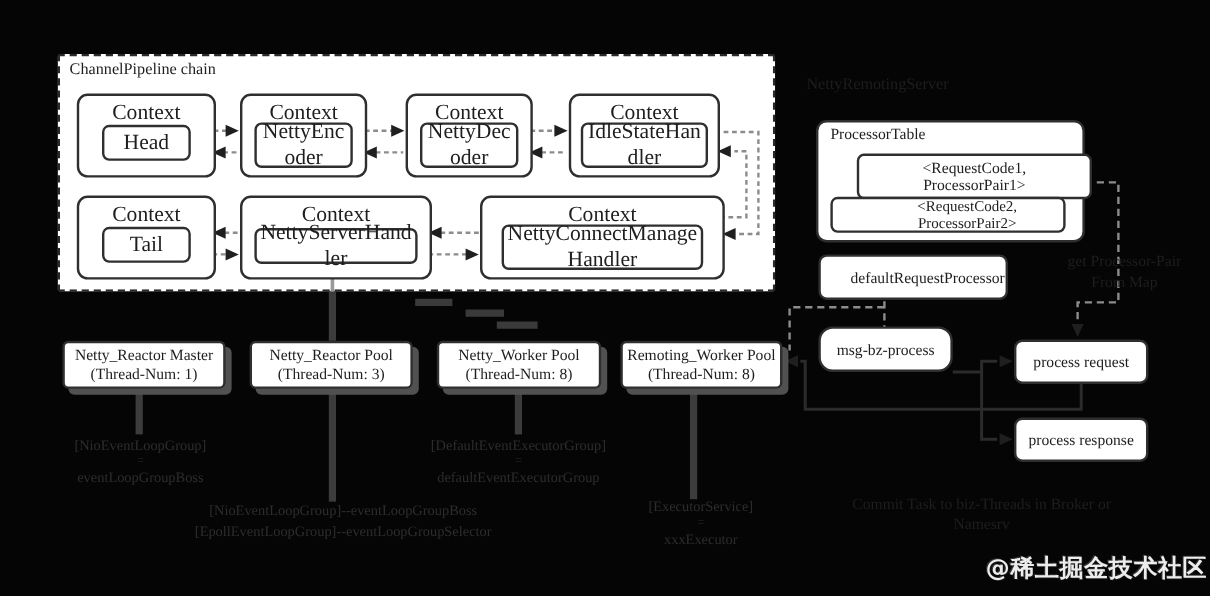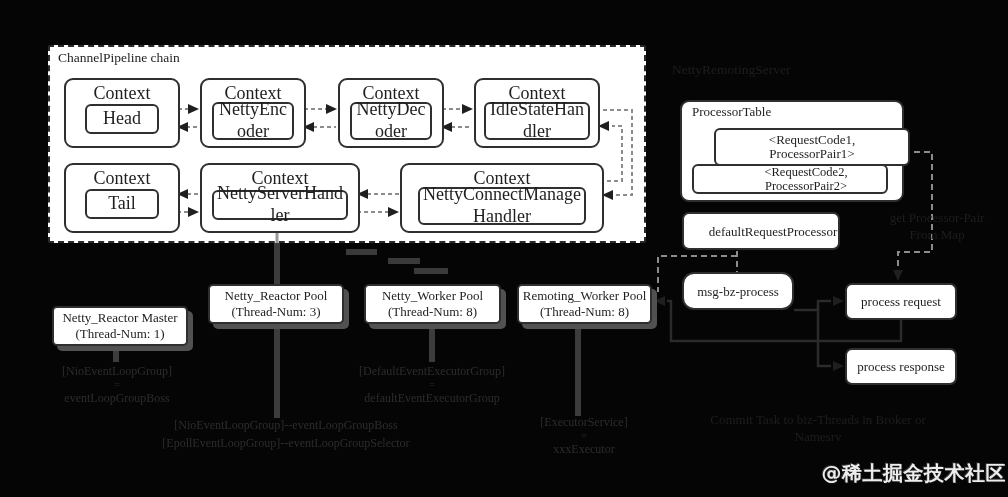--- a/index.html
+++ b/index.html
@@ -80,21 +80,21 @@
 </div>
 <div class="ctx" style="left:200px;top:163px;width:156px;height:66px;">
   <div class="ctx-title">Context</div>
   <div class="inner" style="top:25px;width:136px;height:30px;">NettyServerHandler</div>
 </div>
 <div class="ctx" style="left:400px;top:163px;width:200px;height:66px;">
   <div class="ctx-title">Context</div>
   <div class="inner" style="top:22px;width:168px;height:38px;">NettyConnectManageHandler</div>
 </div>
 
-<div class="pool" style="left:52px;width:136px;margin-top:22px;">
+<div class="pool" style="left:52px;width:136px;">
   <div>Netty_Reactor Master</div>
   <div>(Thread-Num: 1)</div>
 </div>
 <div class="pool" style="left:208px;width:136px;">
   <div>Netty_Reactor Pool</div>
   <div>(Thread-Num: 3)</div>
 </div>
 <div class="pool" style="left:364px;width:137px;">
   <div>Netty_Worker Pool</div>
   <div>(Thread-Num: 8)</div>

